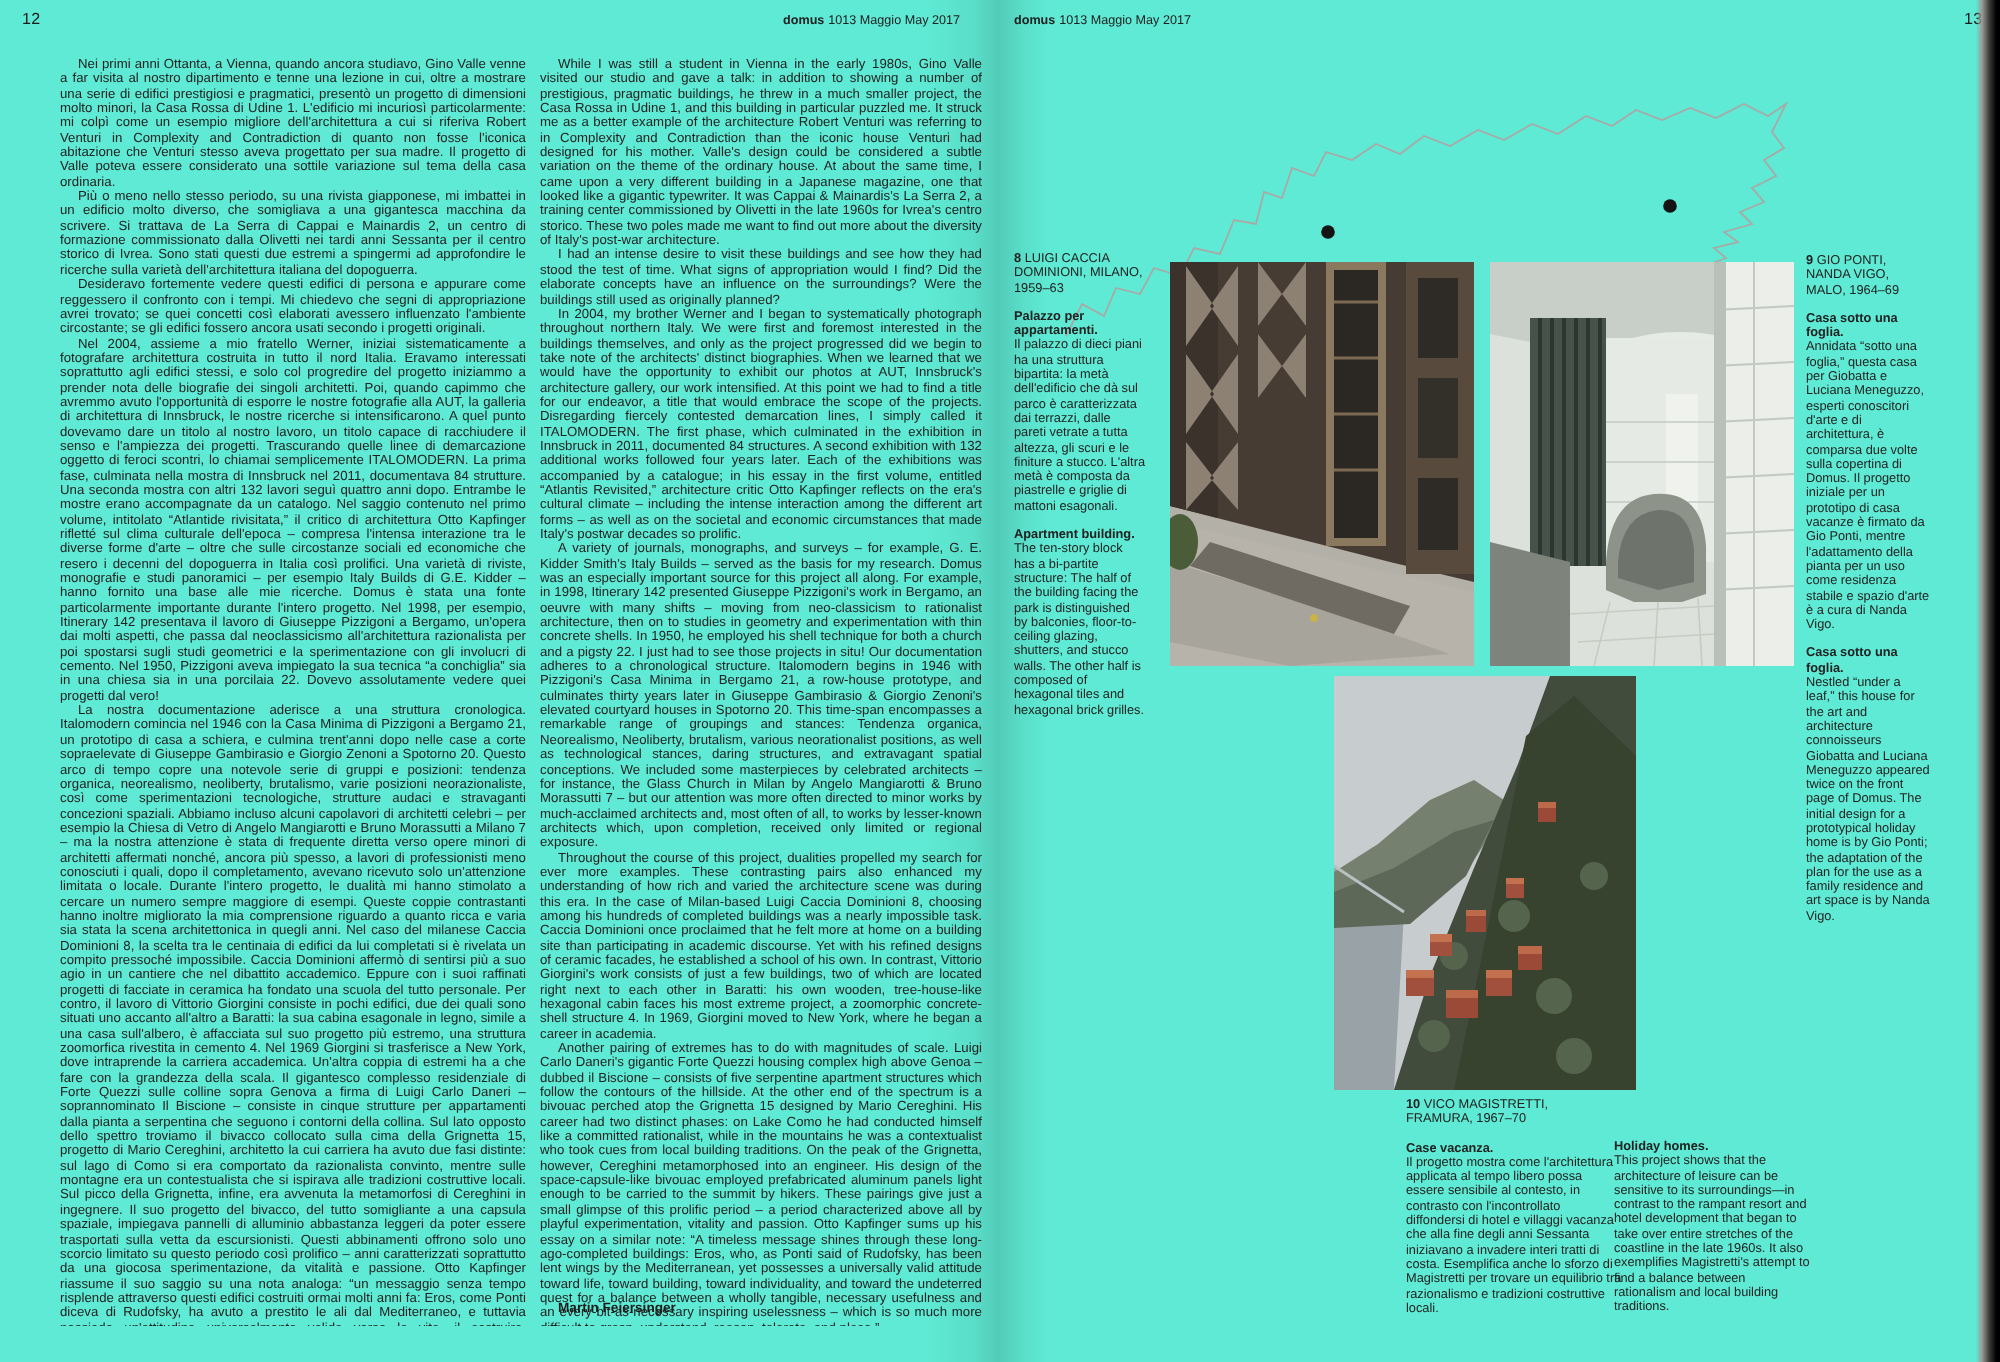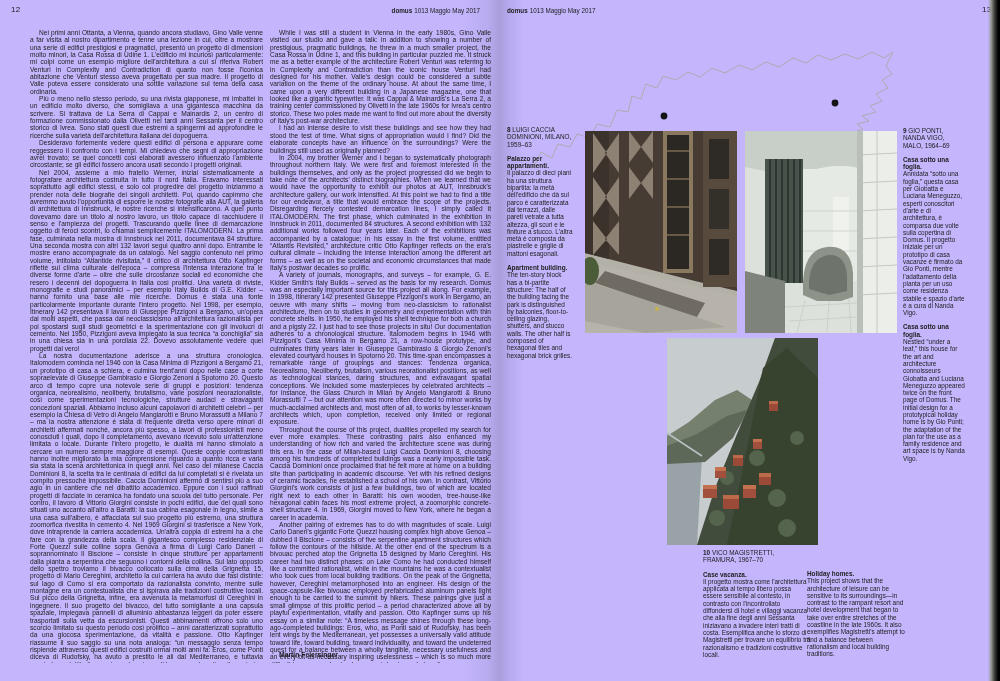--- a/index.html
+++ b/index.html
@@ -1,18 +1,18 @@
 <!DOCTYPE html>
 <html><head>
 <meta charset="utf-8">
 <style>
   html,body{margin:0;padding:0;}
   body{width:1000px;height:681px;position:relative;overflow:hidden;
        background:#f6f6f4;font-family:"Liberation Sans","DejaVu Sans",sans-serif;color:#1b1b1b;}
-  .spread{position:absolute;inset:0;background:#c4b5fd;}
+  .spread{position:absolute;inset:0;background:#5eead4;}
 
   
   .gutter-shadow{position:absolute;left:462px;top:0;width:62px;height:681px;pointer-events:none;
     background:linear-gradient(to right,rgba(0,0,0,0) 0%,rgba(0,0,0,0.05) 40%,rgba(0,0,0,0.13) 60%,rgba(0,0,0,0.05) 80%,rgba(0,0,0,0) 100%);}
   .right-edge{position:absolute;right:0;top:0;width:12px;height:681px;
     background:linear-gradient(to right,rgba(0,0,0,0) 0%,#9a9a96 25%,#3c3c3a 55%,#000 85%);}
 
   
   .pagenum{position:absolute;font-size:8px;letter-spacing:0.2px;}
   .pn-left{left:11px;top:5px;}

